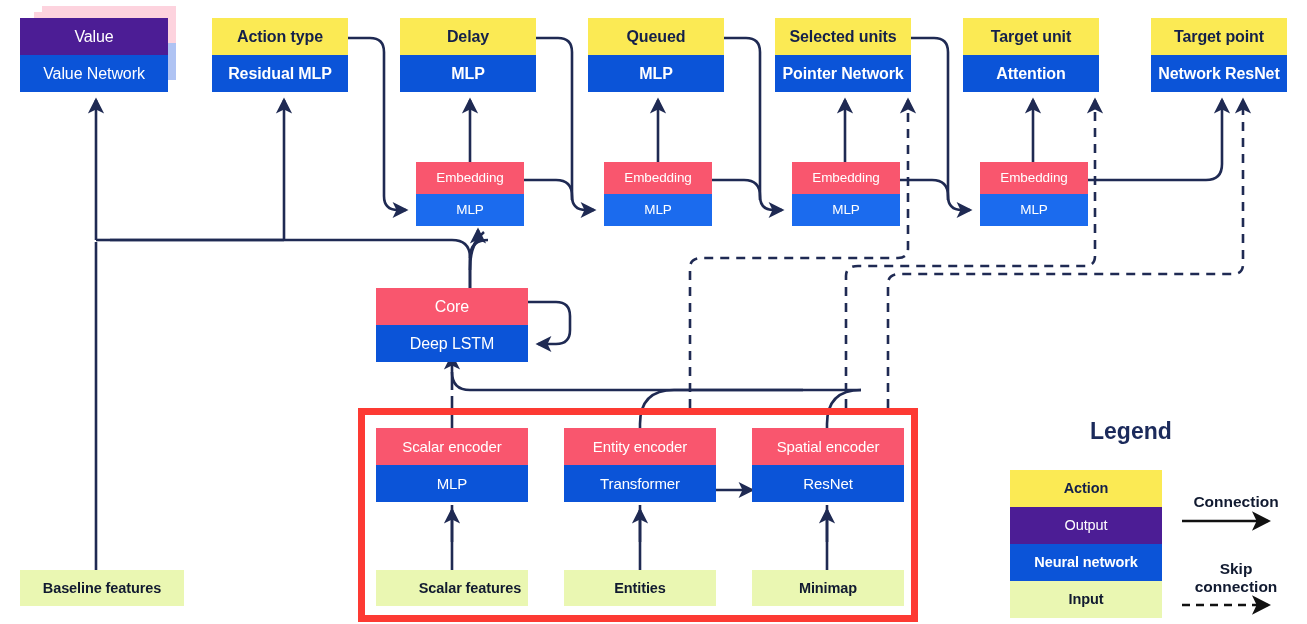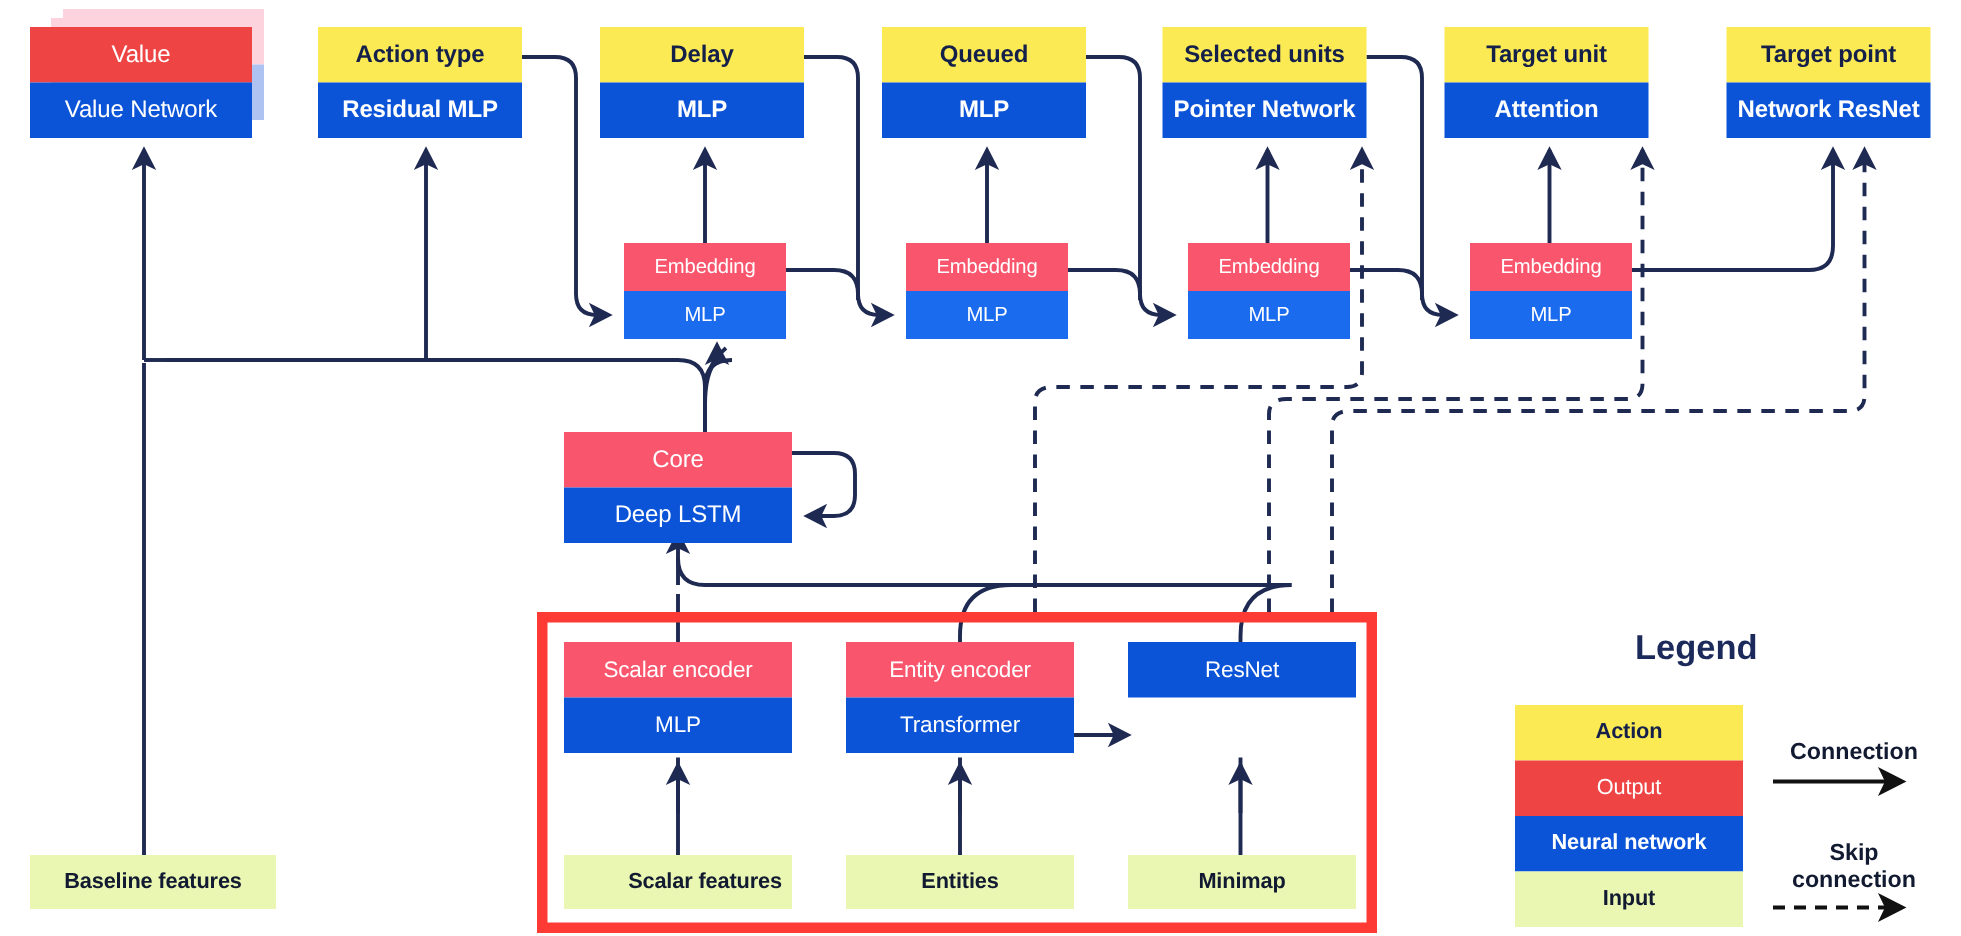--- a/index.html
+++ b/index.html
@@ -25,21 +25,21 @@
   .band{
     display:flex;
     align-items:center;
     justify-content:center;
     box-sizing:border-box;
     line-height:1;
     white-space:nowrap;
     letter-spacing:-0.1px;
   }
   .band.action{background:#FBEA54;color:#14204a;font-weight:700;}
-  .band.output{background:#ef4444;color:#ffffff;font-weight:400;}
+  .band.output{background:#4c1d95;color:#ffffff;font-weight:400;}
   .band.output-soft{background:#F9566E;color:#ffffff;font-weight:400;}
   .band.nn{background:#0B54D8;color:#ffffff;font-weight:400;}
   .band.nn-bright{background:#1B6BEE;color:#ffffff;font-weight:400;}
   .band.input{background:#EAF7B2;color:#111a30;font-weight:700;}
 
   
   .ghost{position:absolute;z-index:3;}
   .ghost .g-top{background:#FDD3DE;}
   .ghost .g-bot{background:#AFC3F3;}
 
@@ -227,20 +227,21 @@
     <div class="band output-soft" style="height:37px;font-size:15px;">Scalar encoder</div>
     <div class="band nn" style="height:37px;font-size:15px;">MLP</div>
   </div>
 
   <div class="node" style="left:564px;top:428px;width:152px;height:74px;">
     <div class="band output-soft" style="height:37px;font-size:15px;">Entity encoder</div>
     <div class="band nn" style="height:37px;font-size:15px;">Transformer</div>
   </div>
 
   <div class="node" style="left:752px;top:428px;width:152px;height:74px;">
+    <div class="band output-soft" style="height:37px;font-size:15px;">Spatial encoder</div>
     <div class="band nn" style="height:37px;font-size:15px;">ResNet</div>
   </div>
 
   <div class="node" style="left:376px;top:570px;width:152px;height:36px;">
     <div class="band input" style="height:36px;font-size:14.5px;padding-left:36px;">Scalar features</div>
   </div>
 
   <div class="node" style="left:564px;top:570px;width:152px;height:36px;">
     <div class="band input" style="height:36px;font-size:14.5px;">Entities</div>
   </div>

